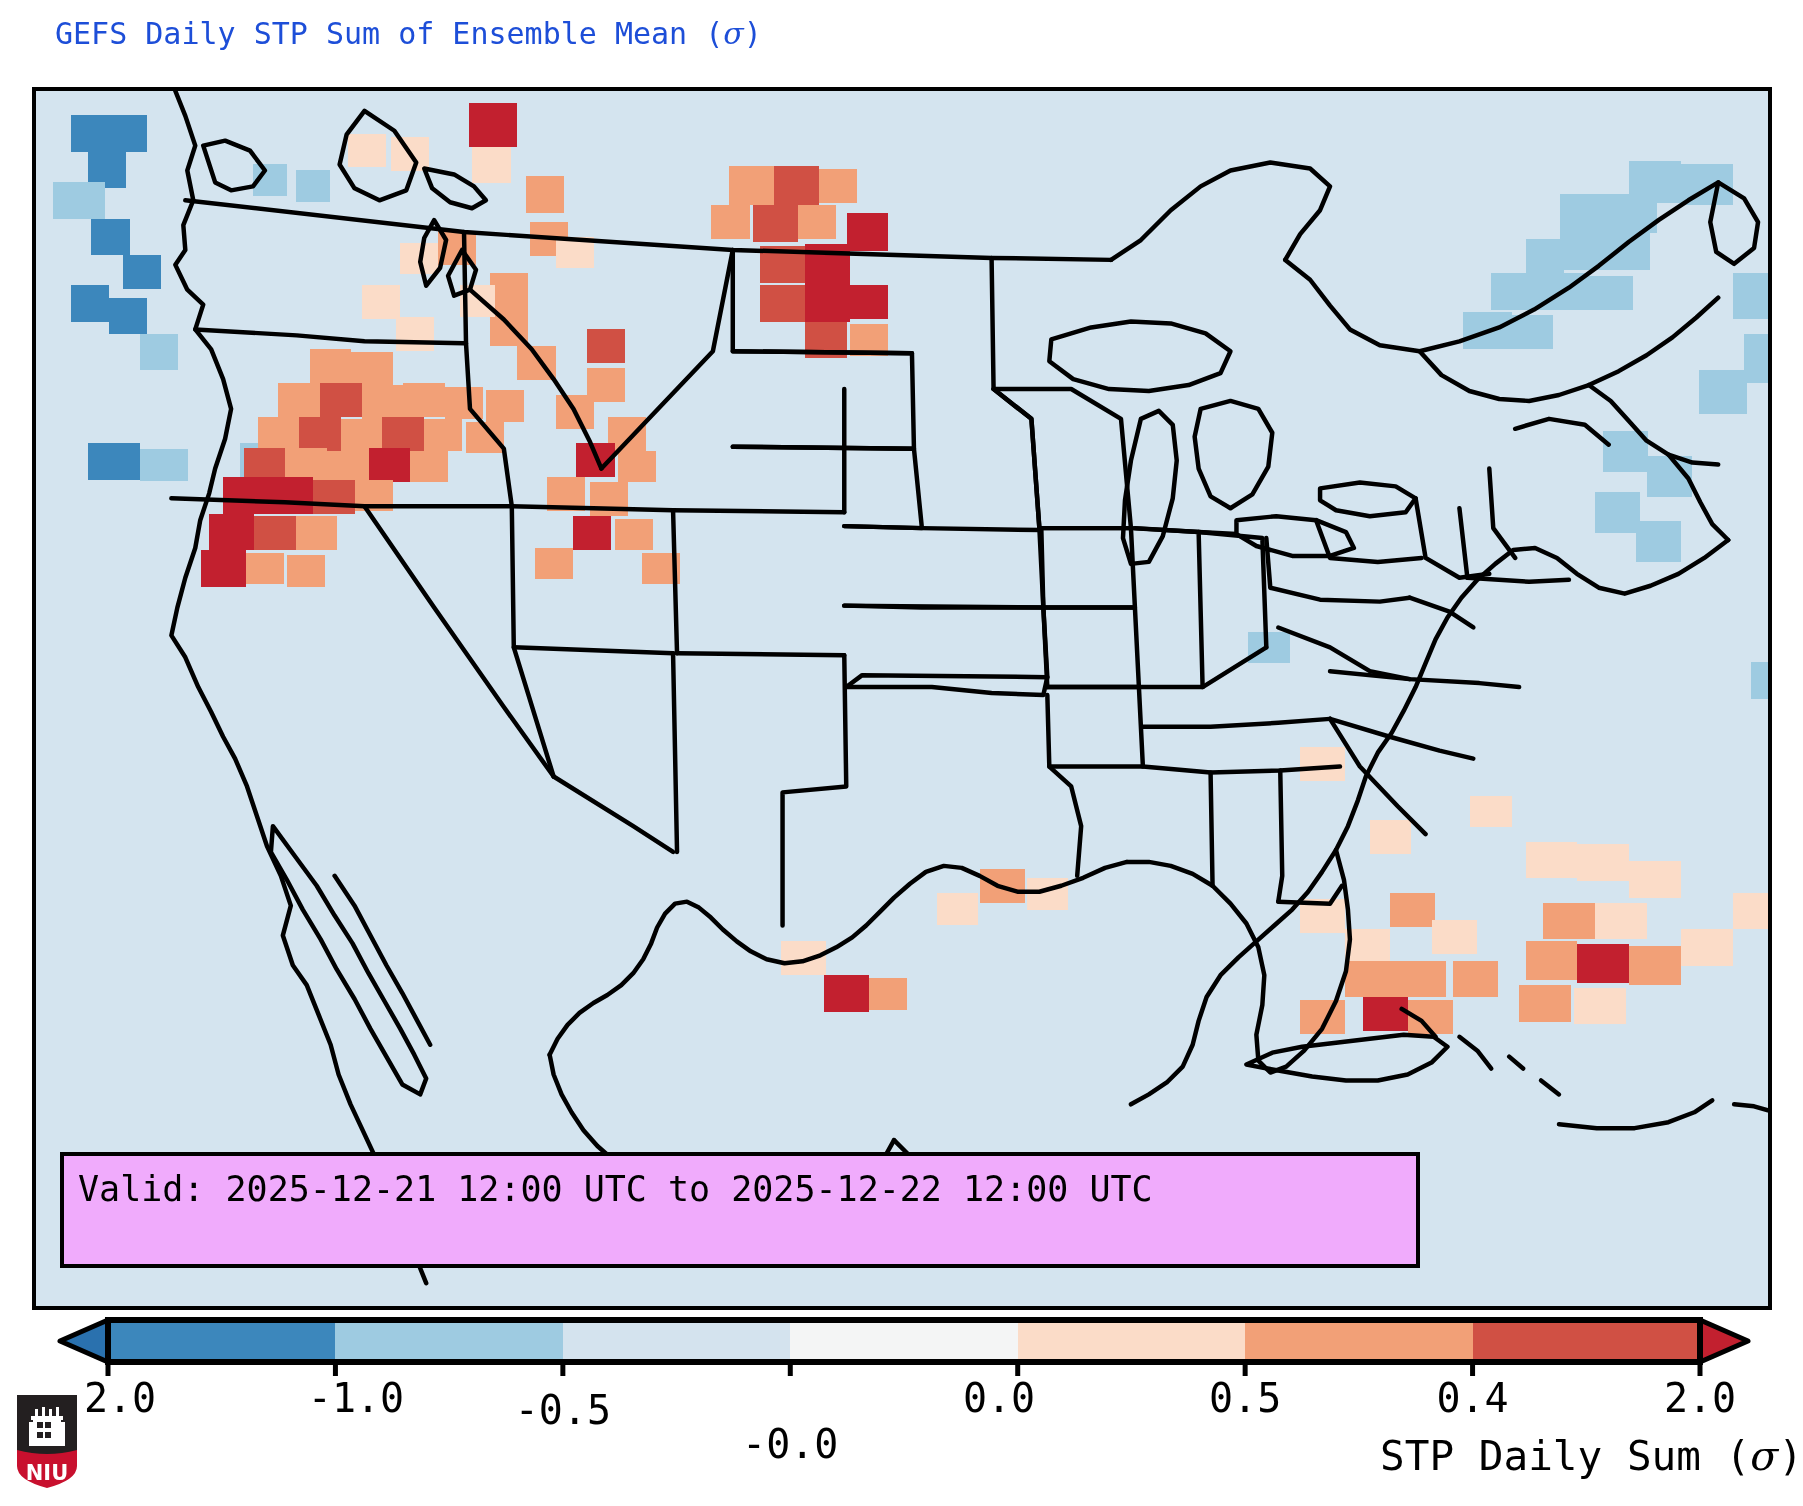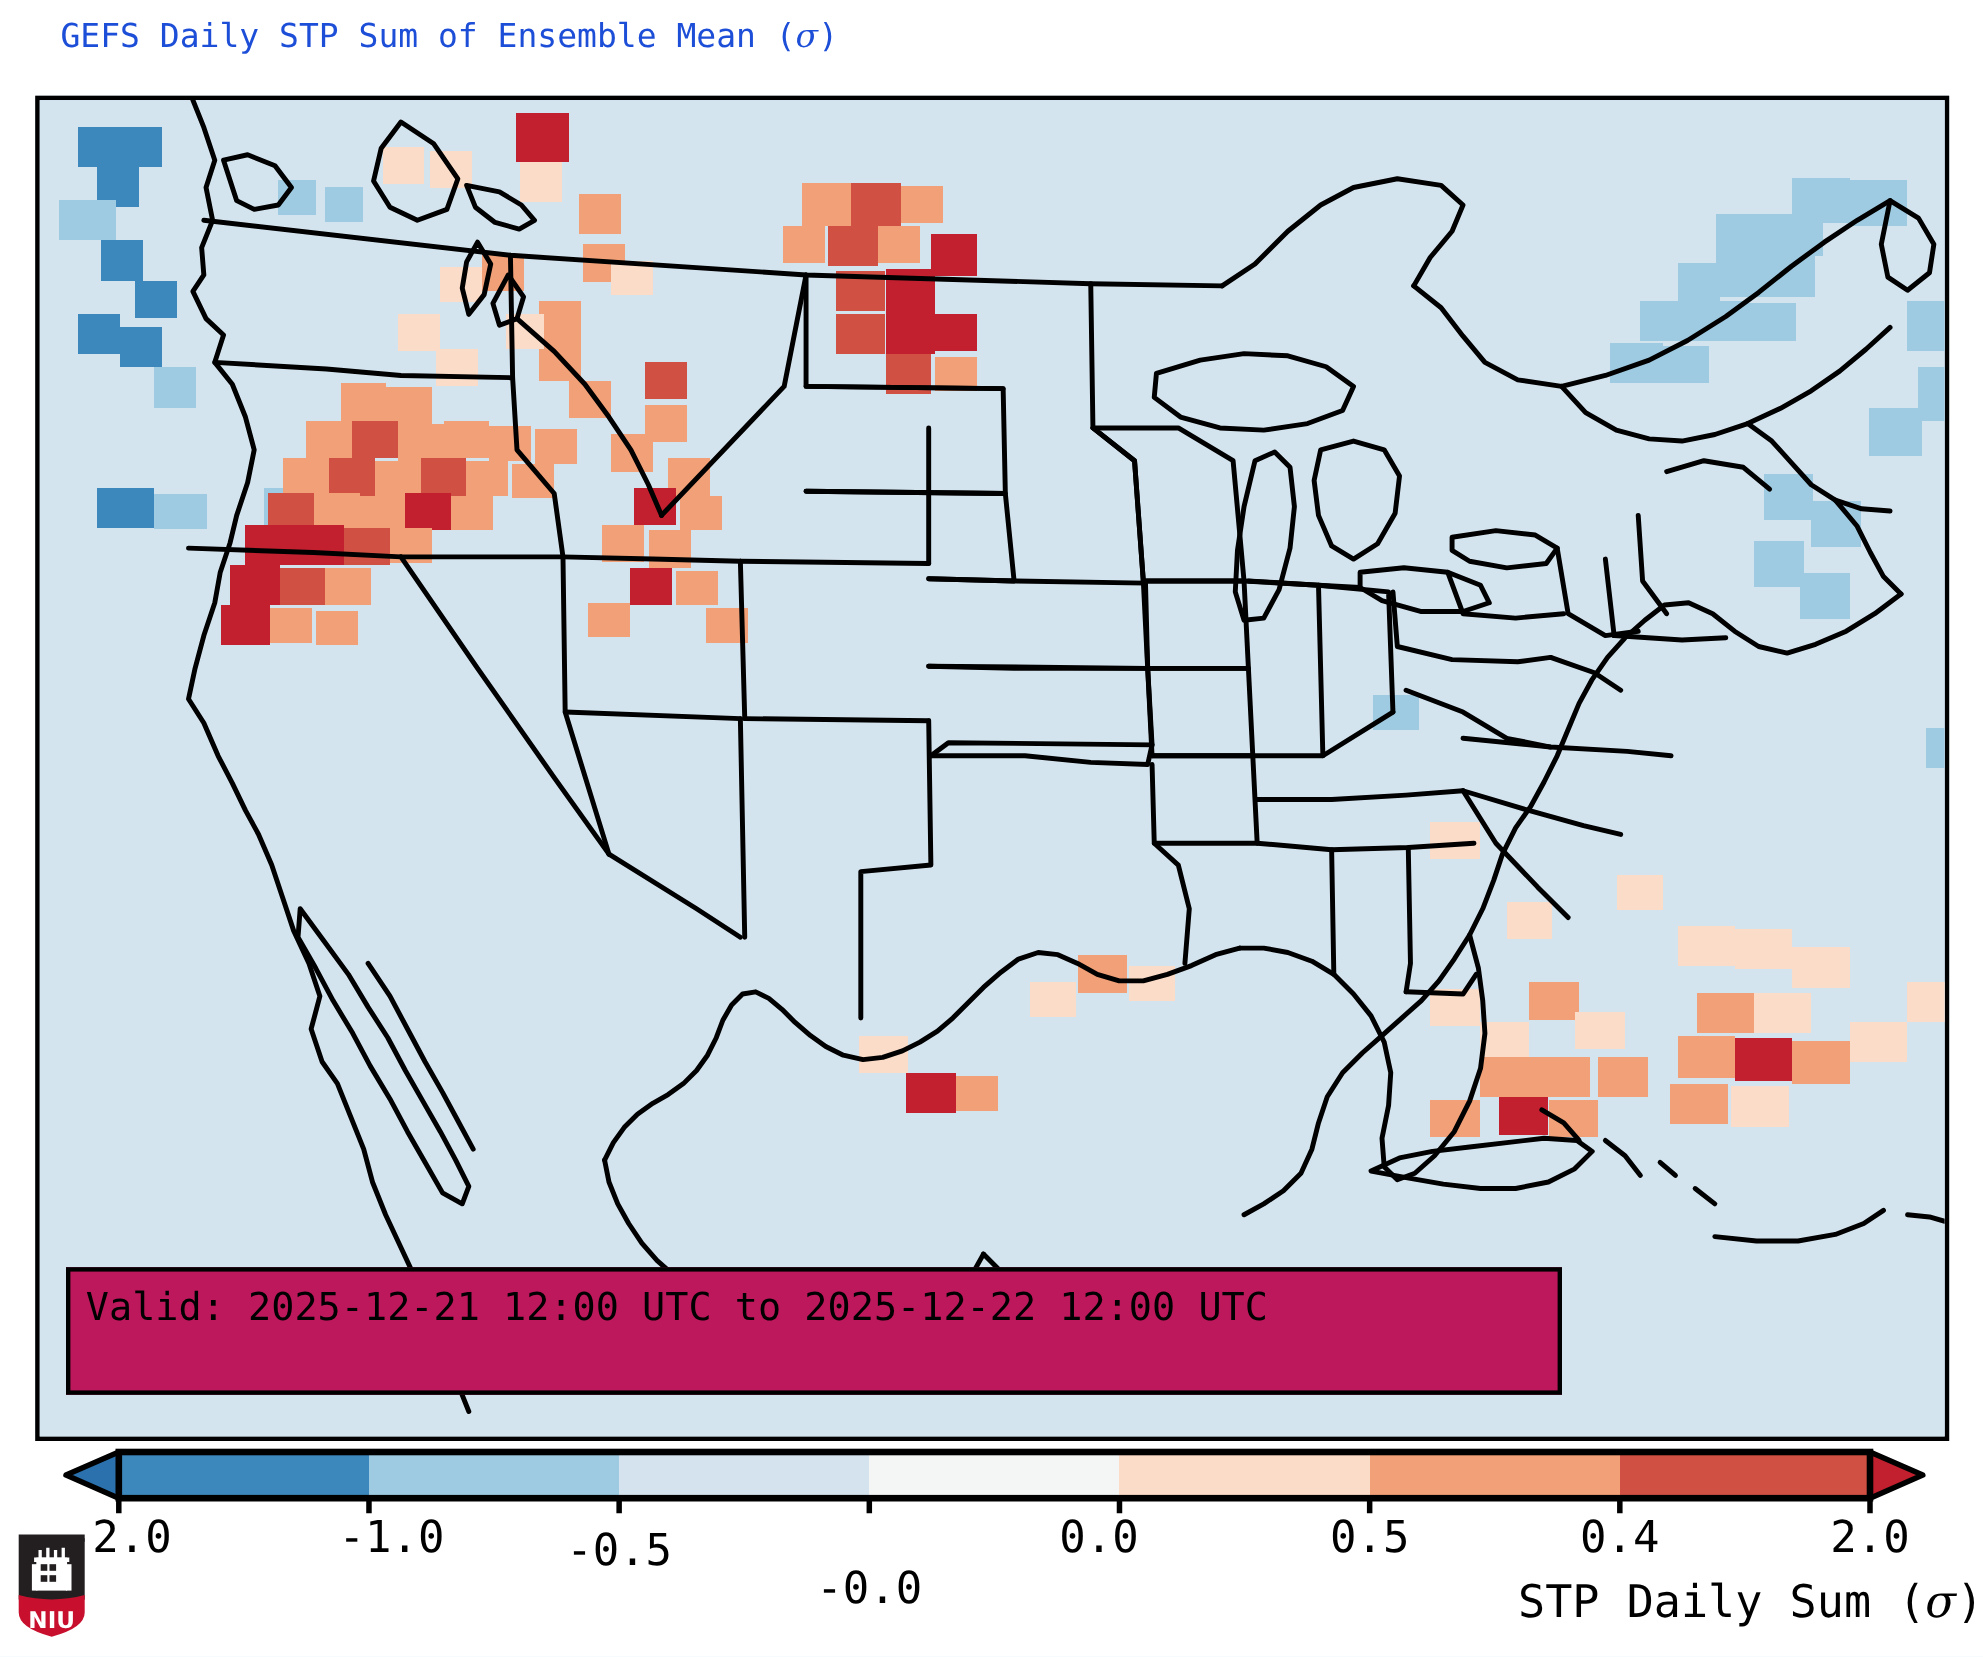--- a/index.html
+++ b/index.html
@@ -21,21 +21,21 @@
     position:absolute; left:32px; top:87px; width:1740px; height:1223px;
     border:4px solid #000; box-sizing:border-box;
     background:#d4e4ef; overflow:hidden;
   }
   #map-canvas{position:absolute;left:0;top:0;width:100%;height:100%;display:block;}
 
   
   #info-box{
     position:absolute; left:60px; top:1152px;
     width:1360px; height:116px;
-    background:#be185d; border:4px solid #000; box-sizing:border-box;
+    background:#f0abfc; border:4px solid #000; box-sizing:border-box;
     padding:7px 14px 3px 14px;
   }
   #info-box .line{
     font-size:35px; line-height:53px; color:#000; white-space:pre;
     font-family:"DejaVu Sans Mono","Liberation Mono",monospace;
   }
 
   
   #cbar-wrap{position:absolute;left:0;top:1316px;width:1803px;height:60px;}
   #cbar-svg{display:block;}

